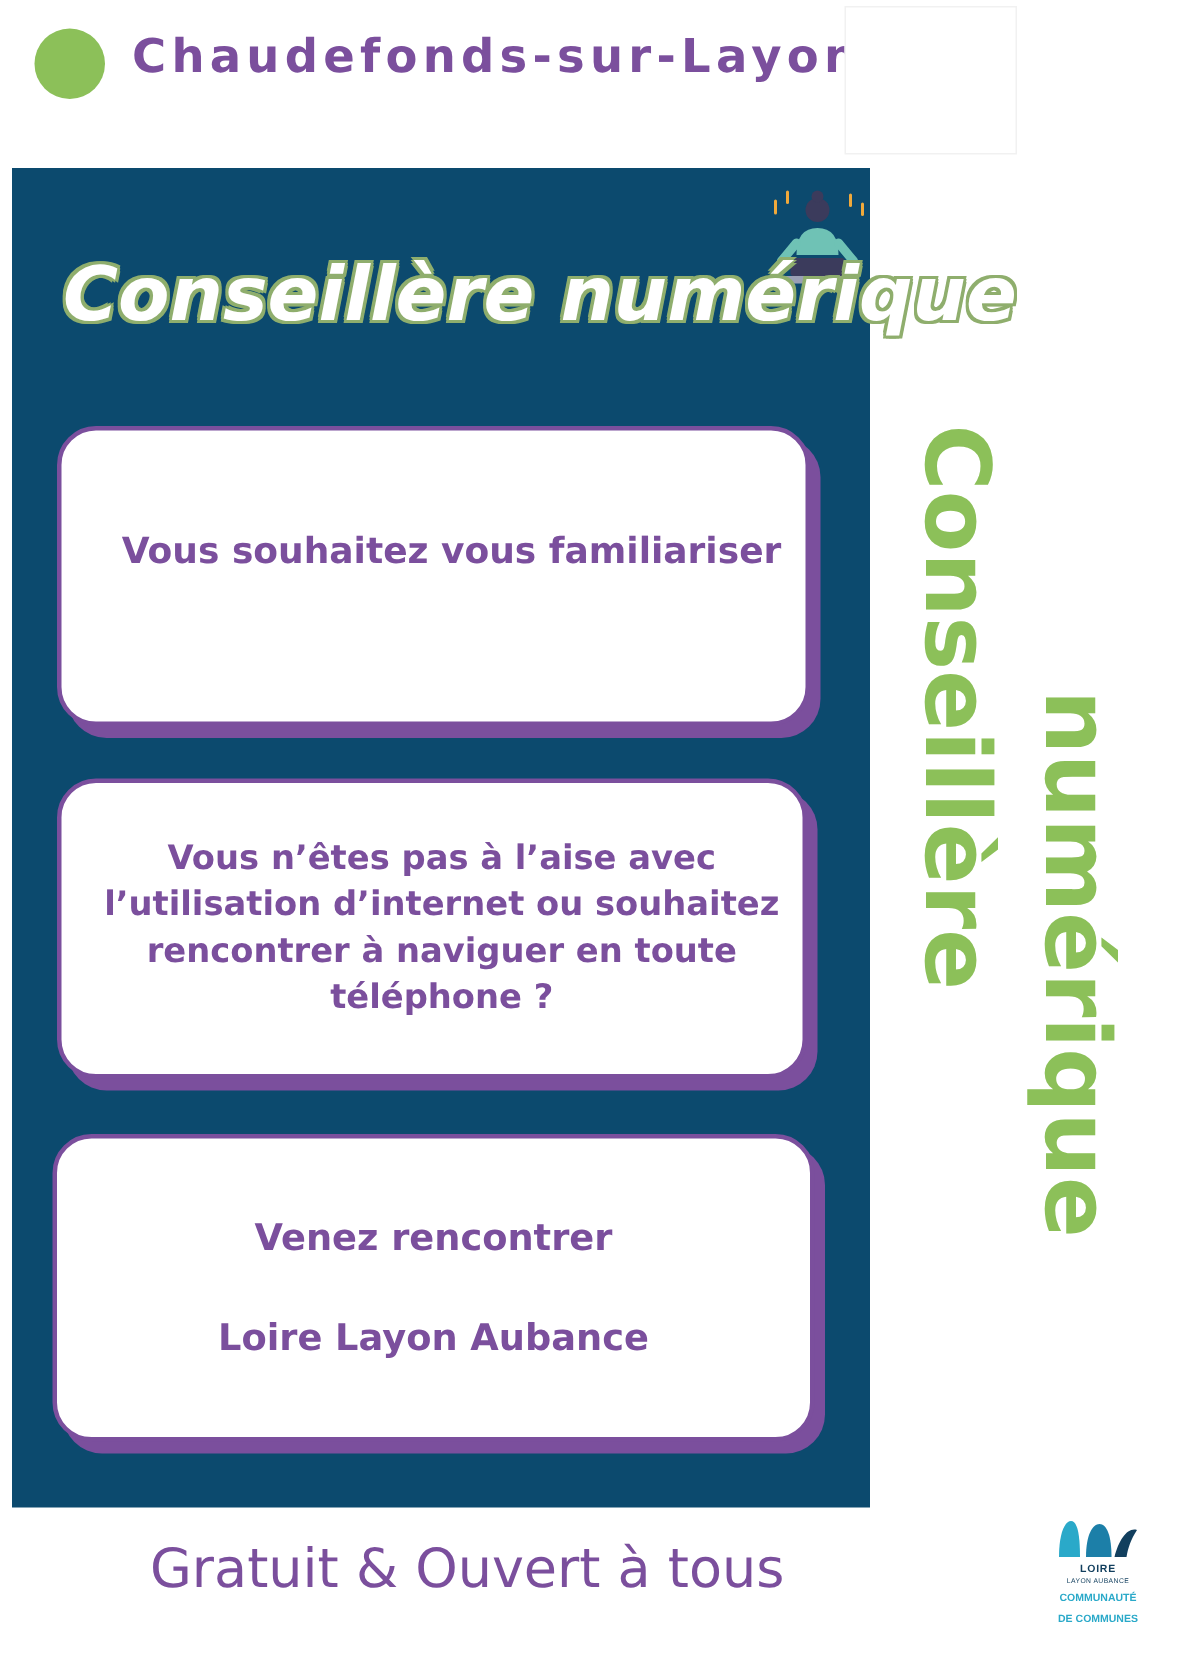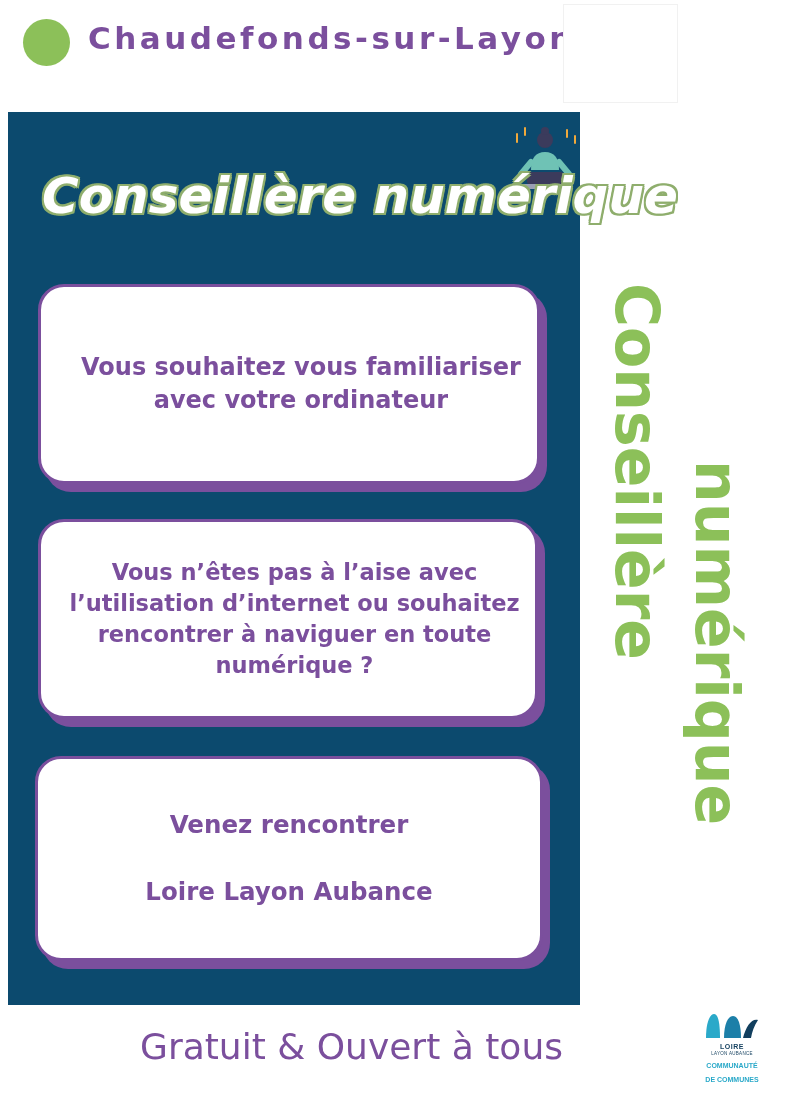--- a/index.html
+++ b/index.html
@@ -148,21 +148,20 @@
 
   
   .footer-text {
     position: absolute;
     left: 100px;
     top: 1026px;
     font-size: 36px;
     color: #7b4f9d;
     font-family: "DejaVu Sans", sans-serif;
     white-space: nowrap;
-    margin-left: 40px;
   }
   .footer-logo {
     position: absolute;
     left: 684px;
     top: 1010px;
     width: 96px;
     height: 96px;
     text-align: center;
   }
   .footer-logo .wave {
@@ -226,30 +225,30 @@
 
       <rect x="22" y="48" width="36" height="12" rx="2" fill="#3b3b5c"></rect>
       <rect x="16" y="60" width="48" height="5" rx="2.5" fill="#9aa0b5"></rect>
     </svg>
 
     <div class="panel-title">Conseillère numérique</div>
 
     <div class="card card1">
       <p>
         <span>Vous souhaitez vous familiariser</span><br>
-        <span>avec votre ordinateur</span><br>
+        <br>
       </p>
     </div>
 
     <div class="card card2">
       <p>
         <span>Vous n’êtes pas à l’aise avec</span><br>
         <span>l’utilisation d’internet ou souhaitez</span><br>
         <span>rencontrer à naviguer en toute</span><br>
-        <span>numérique ?</span>
+        <span>téléphone ?</span>
       </p>
     </div>
 
     <div class="card card3">
       <p>
         <span>Venez rencontrer</span><br>
         <br>
         <span>Loire Layon Aubance</span>
       </p>
     </div>

